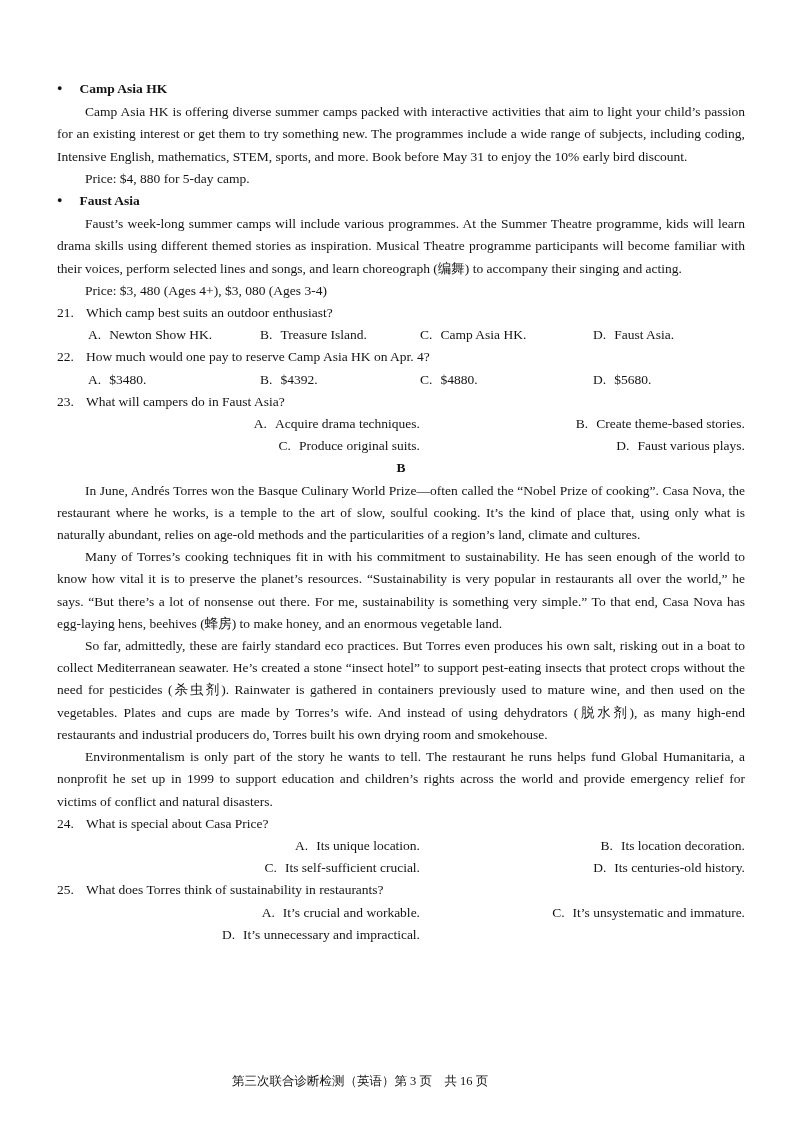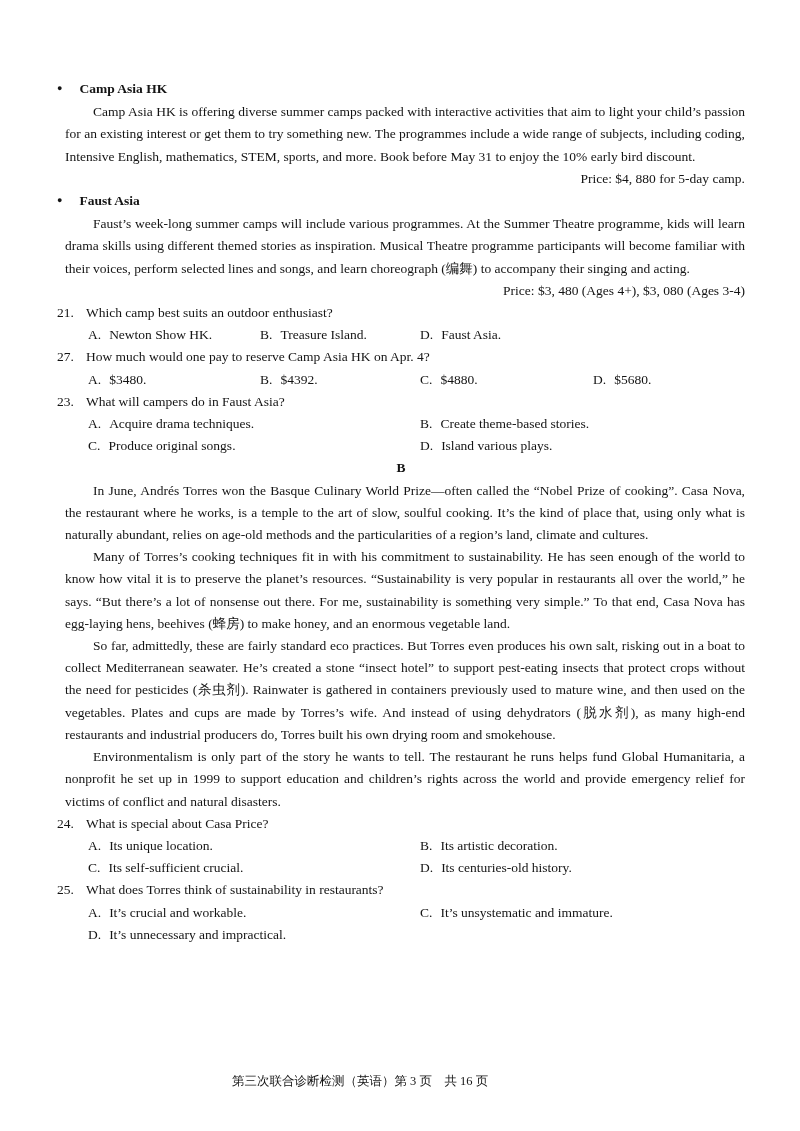--- a/index.html
+++ b/index.html
@@ -14,32 +14,32 @@
     color: #141414;
     position: relative;
     overflow: hidden;
   }
   .page {
     position: absolute;
     left: 57px;
     top: 78px;
     width: 688px;
   }
-  p { margin: 0; text-align: right; }
-  .body-text { text-align: justify; text-indent: 28px; margin-left: 8px; }
+  p { margin: 0; }
+  .body-text { text-align: justify; text-indent: 28px; }
   .price { padding-left: 28px; }
   .title-row { display: flex; align-items: baseline; }
   .bullet { font-size: 9px; margin-right: 17px; position: relative; top: -2px; }
   .title { font-weight: bold; }
   .q-line { display: flex; }
   .q-num { flex: 0 0 29px; }
   .q-text { flex: 1; }
   .opts { padding-left: 31px; display: grid; }
   .cols4 { grid-template-columns: 172px 160px 173px 1fr; }
-  .cols2 { grid-template-columns: 332px 1fr; }
+  .cols2 { grid-template-columns: 332px 1fr; text-align: right; }
   .opt .ol { margin-right: 8px; }
   .section-label { text-align: center; font-weight: bold; }
   .footer {
     position: absolute;
     top: 1070px;
     left: 0;
     width: 720px;
     text-align: center;
     font-size: 12.5px;
     color: #141414;
@@ -65,65 +65,66 @@
   <p class="price">Price: $3, 480 (Ages 4+), $3, 080 (Ages 3-4)</p>
 
   <div class="question">
     <div class="q-line">
       <span class="q-num">21.</span>
       <span class="q-text">Which camp best suits an outdoor enthusiast?</span>
     </div>
     <div class="opts cols4">
       <span class="opt"><span class="ol">A.</span><span>Newton Show HK.</span></span>
       <span class="opt"><span class="ol">B.</span><span>Treasure Island.</span></span>
+      <span class="opt"><span class="ol">C.</span><span>Camp Asia HK.</span></span>
       <span class="opt"><span class="ol">D.</span><span>Faust Asia.</span></span>
     </div>
   </div>
 
   <div class="question">
     <div class="q-line">
-      <span class="q-num">27.</span>
+      <span class="q-num">22.</span>
       <span class="q-text">How much would one pay to reserve Camp Asia HK on Apr. 4?</span>
     </div>
     <div class="opts cols4">
       <span class="opt"><span class="ol">A.</span><span>$3480.</span></span>
       <span class="opt"><span class="ol">B.</span><span>$4392.</span></span>
       <span class="opt"><span class="ol">C.</span><span>$4880.</span></span>
       <span class="opt"><span class="ol">D.</span><span>$5680.</span></span>
     </div>
   </div>
 
   <div class="question">
     <div class="q-line">
       <span class="q-num">23.</span>
       <span class="q-text">What will campers do in Faust Asia?</span>
     </div>
     <div class="opts cols2">
       <span class="opt"><span class="ol">A.</span><span>Acquire drama techniques.</span></span>
       <span class="opt"><span class="ol">B.</span><span>Create theme-based stories.</span></span>
-      <span class="opt"><span class="ol">C.</span><span>Produce original songs.</span></span>
-      <span class="opt"><span class="ol">D.</span><span>Island various plays.</span></span>
+      <span class="opt"><span class="ol">C.</span><span>Produce original suits.</span></span>
+      <span class="opt"><span class="ol">D.</span><span>Faust various plays.</span></span>
     </div>
   </div>
 
   <p class="section-label">B</p>
 
   <p class="body-text">In June, Andrés Torres won the Basque Culinary World Prize—often called the “Nobel Prize of cooking”. Casa Nova, the restaurant where he works, is a temple to the art of slow, soulful cooking. It’s the kind of place that, using only what is naturally abundant, relies on age-old methods and the particularities of a region’s land, climate and cultures.</p>
   <p class="body-text">Many of Torres’s cooking techniques fit in with his commitment to sustainability. He has seen enough of the world to know how vital it is to preserve the planet’s resources. “Sustainability is very popular in restaurants all over the world,” he says. “But there’s a lot of nonsense out there. For me, sustainability is something very simple.” To that end, Casa Nova has egg-laying hens, beehives (蜂房) to make honey, and an enormous vegetable land.</p>
   <p class="body-text">So far, admittedly, these are fairly standard eco practices. But Torres even produces his own salt, risking out in a boat to collect Mediterranean seawater. He’s created a stone “insect hotel” to support pest-eating insects that protect crops without the need for pesticides (杀虫剂). Rainwater is gathered in containers previously used to mature wine, and then used on the vegetables. Plates and cups are made by Torres’s wife. And instead of using dehydrators (脱水剂), as many high-end restaurants and industrial producers do, Torres built his own drying room and smokehouse.</p>
   <p class="body-text">Environmentalism is only part of the story he wants to tell. The restaurant he runs helps fund Global Humanitaria, a nonprofit he set up in 1999 to support education and children’s rights across the world and provide emergency relief for victims of conflict and natural disasters.</p>
 
   <div class="question">
     <div class="q-line">
       <span class="q-num">24.</span>
       <span class="q-text">What is special about Casa Price?</span>
     </div>
     <div class="opts cols2">
       <span class="opt"><span class="ol">A.</span><span>Its unique location.</span></span>
-      <span class="opt"><span class="ol">B.</span><span>Its artistic decoration.</span></span>
+      <span class="opt"><span class="ol">B.</span><span>Its location decoration.</span></span>
       <span class="opt"><span class="ol">C.</span><span>Its self-sufficient crucial.</span></span>
       <span class="opt"><span class="ol">D.</span><span>Its centuries-old history.</span></span>
     </div>
   </div>
 
   <div class="question">
     <div class="q-line">
       <span class="q-num">25.</span>
       <span class="q-text">What does Torres think of sustainability in restaurants?</span>
     </div>

